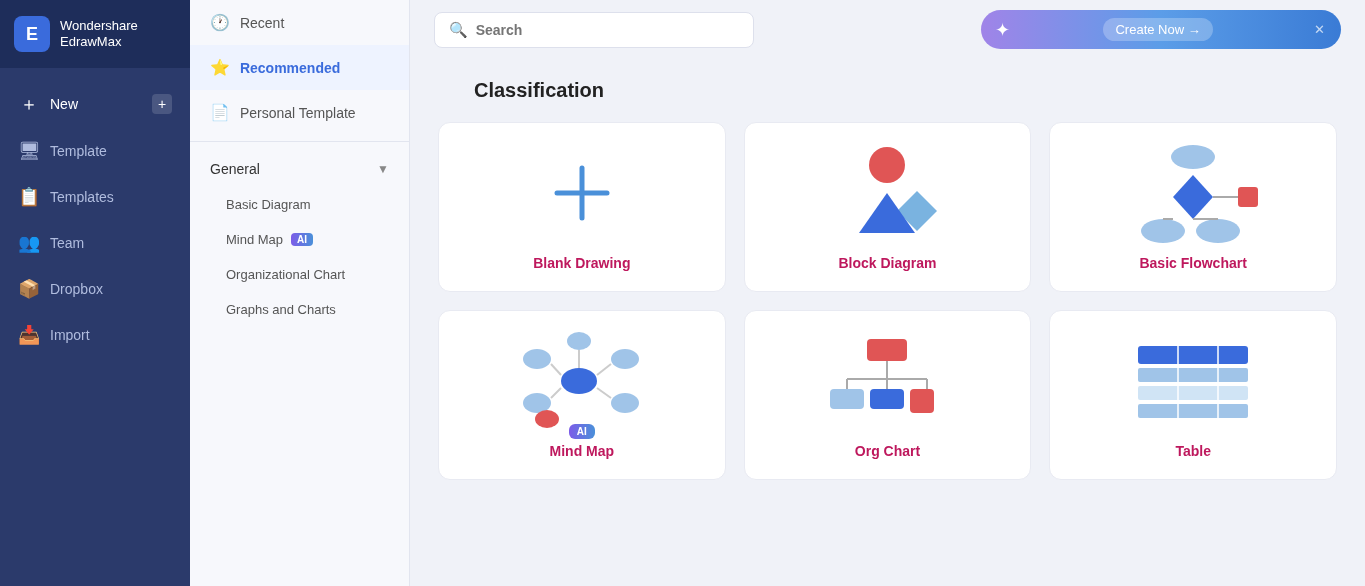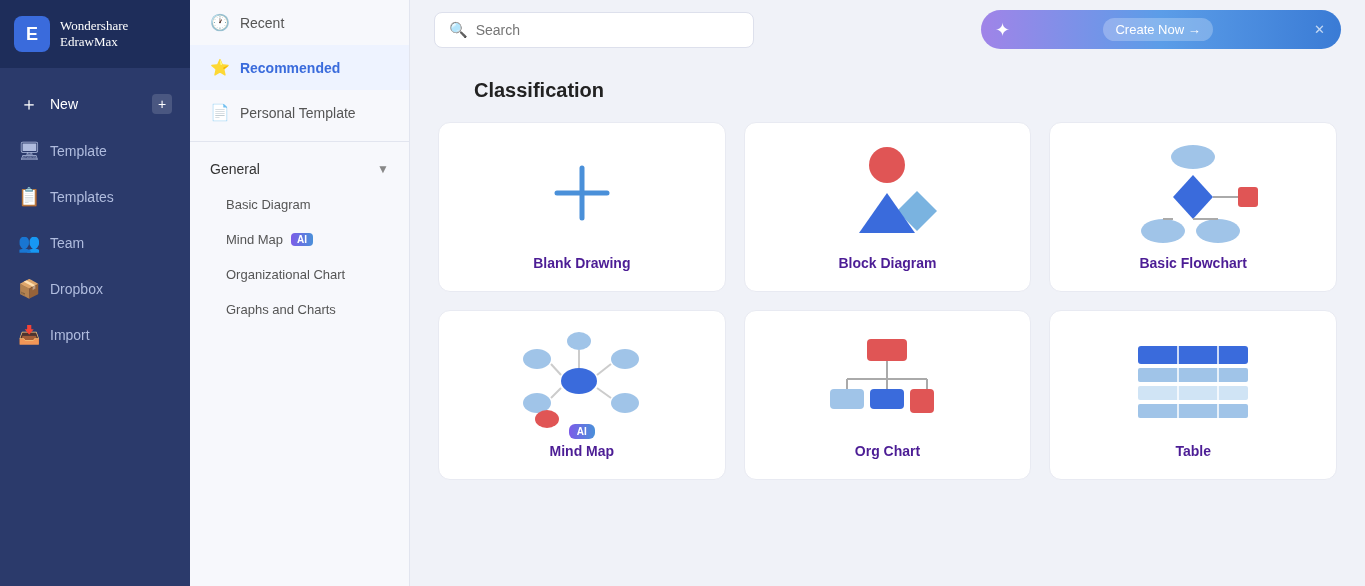--- a/index.html
+++ b/index.html
@@ -19,21 +19,21 @@
       display: flex; align-items: center; gap: 10px;
       padding: 16px 14px 16px 14px;
       background: #1e2d5a;
     }
     .logo-icon {
       width: 36px; height: 36px; background: #3a6bdc; border-radius: 8px;
       display: flex; align-items: center; justify-content: center;
       color: white; font-weight: bold; font-size: 18px;
     }
     .logo-text { color: white; font-size: 13px; line-height: 1.2; }
-    .logo-text span { display: block; font-family: Liberation Serif, serif; }
+    .logo-text span { display: block; }
 
     .sidebar-nav { display: flex; flex-direction: column; padding: 12px 0; }
     .nav-item {
       display: flex; align-items: center; gap: 10px;
       padding: 12px 18px;
       color: #b0bcde;
       cursor: pointer;
       font-size: 14px;
       border-radius: 0;
       transition: background 0.2s;
@@ -112,21 +112,21 @@
     .search-box {
       display: flex; align-items: center; gap: 8px;
       background: white;
       border: 1px solid #dde0ec;
       border-radius: 8px;
       padding: 8px 14px;
       flex: 1;
       max-width: 320px;
     }
     .search-box input {
-      border: none; outline: none; font-size: 14px; color: #15803d; background: transparent; width: 100%;
+      border: none; outline: none; font-size: 14px; color: #15803d; background: transparent; width: 100%; font-weight: bold;
     }
     .search-icon { color: #aaa; font-size: 15px; }
 
     .ai-banner {
       display: flex; align-items: center; gap: 0;
       background: linear-gradient(90deg, #a084e8, #5b9de8, #3a7bd5);
       border-radius: 24px;
       padding: 8px 16px 8px 14px;
       color: white;
       font-size: 14px;
@@ -183,21 +183,21 @@
 
     .card-visual {
       flex: 1;
       display: flex; align-items: center; justify-content: center;
       width: 100%; margin-bottom: 12px;
     }
 
     .card-label {
       font-size: 14px;
       font-weight: 600;
-      color: #4c1d95;
+      color: #be185d;
       text-align: center;
     }
 
     .card-ai-badge {
       position: absolute;
       bottom: 40px;
       left: 50%;
       transform: translateX(-50%);
       background: linear-gradient(90deg, #7c5ce8, #4a90d9);
       color: white; font-size: 10px; font-weight: bold;

